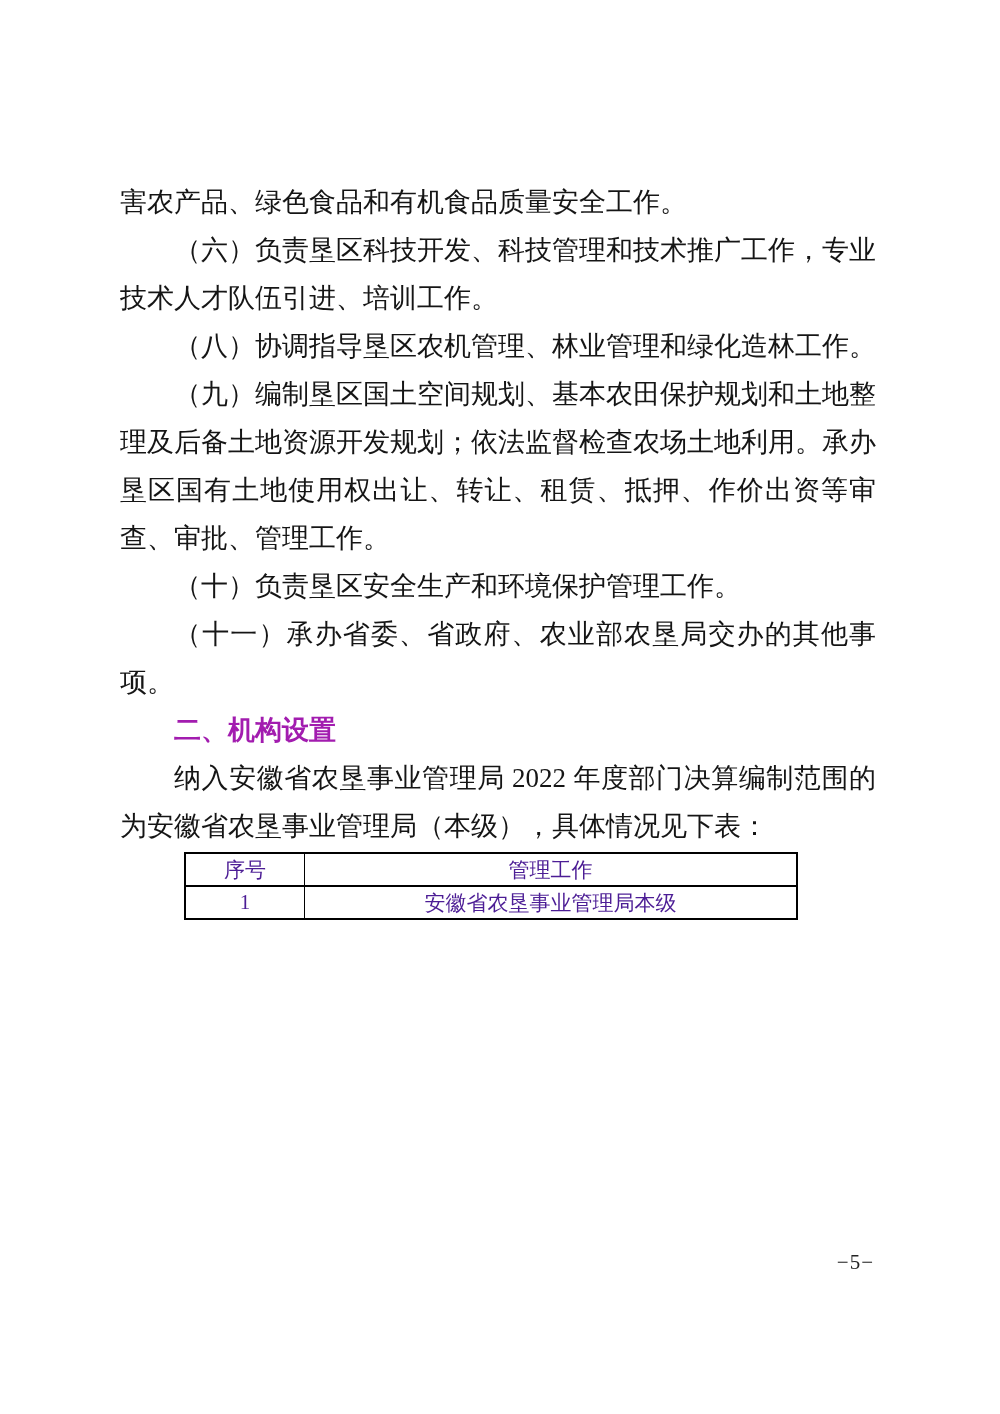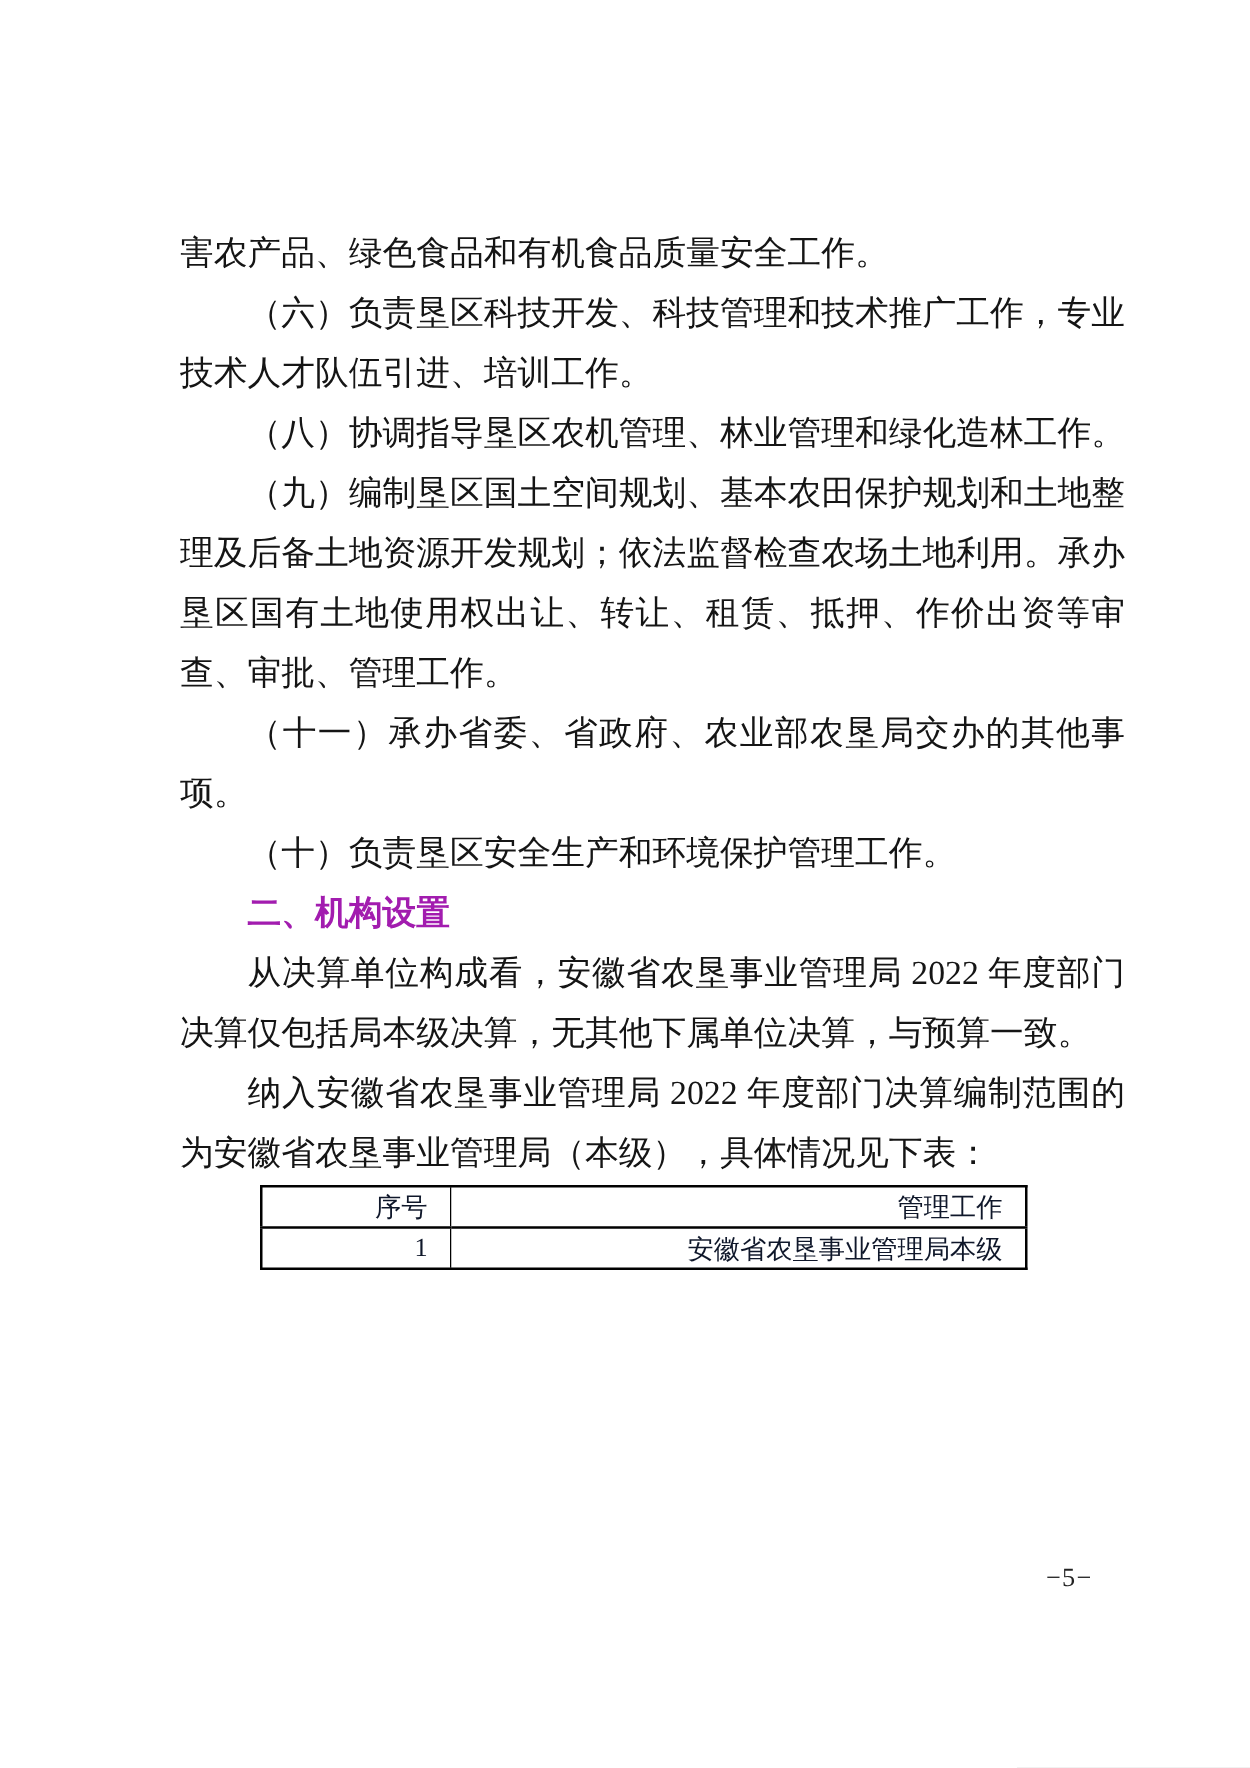--- a/index.html
+++ b/index.html
@@ -12,21 +12,21 @@
     width: 1000px;
     height: 1414px;
     margin: 0 auto;
     background: #ffffff;
     overflow: hidden;
     color: #151515;
     font-family: "Liberation Serif", "DejaVu Serif", serif;
   }
   .content {
     position: absolute;
-    left: 144px;
+    left: 120px;
     top: 178px;
     width: 756px;
   }
   p.body {
     margin: 0;
     font-size: 27px;
     line-height: 48px;
     text-align: justify;
     letter-spacing: 0px;
     font-family: "Liberation Serif", "DejaVu Serif", serif;
@@ -50,25 +50,25 @@
     width: 614px;
     table-layout: fixed;
     border: 2px solid #000;
     font-size: 21px;
     font-family: "Liberation Serif", "DejaVu Serif", serif;
   }
   table.unit-table th,
   table.unit-table td {
     border: 1px solid #000;
     height: 31px;
-    padding: 0 18px;
-    text-align: right;
+    padding: 0 2px;
+    text-align: center;
     vertical-align: middle;
     font-weight: normal;
-    color: #0f172a;
+    color: #4c1d95;
   }
   table.unit-table thead th {
     border-bottom-width: 2px;
   }
   table.unit-table .col-index {
     width: 114px;
   }
   .page-number {
     position: absolute;
     top: 1250px;
@@ -82,26 +82,25 @@
 </head>
 <body>
 
 <div class="page">
   <div class="content">
 
     <p class="body">害农产品、绿色食品和有机食品质量安全工作。</p>
     <p class="body indent">（六）负责垦区科技开发、科技管理和技术推广工作，专业技术人才队伍引进、培训工作。</p>
     <p class="body indent">（八）协调指导垦区农机管理、林业管理和绿化造林工作。</p>
     <p class="body indent">（九）编制垦区国土空间规划、基本农田保护规划和土地整理及后备土地资源开发规划；依法监督检查农场土地利用。承办垦区国有土地使用权出让、转让、租赁、抵押、作价出资等审查、审批、管理工作。</p>
+    <p class="body indent">（十）负责垦区安全生产和环境保护管理工作。</p>
     <p class="body indent">（十一）承办省委、省政府、农业部农垦局交办的其他事项。</p>
-    <p class="body indent">（十）负责垦区安全生产和环境保护管理工作。</p>
 
     <h2 class="heading">二、机构设置</h2>
 
-    <p class="body indent">从决算单位构成看，安徽省农垦事业管理局 2022 年度部门决算仅包括局本级决算，无其他下属单位决算，与预算一致。</p>
     <p class="body indent">纳入安徽省农垦事业管理局 2022 年度部门决算编制范围的为安徽省农垦事业管理局（本级），具体情况见下表：</p>
 
     <table class="unit-table">
       <thead>
         <tr>
           <th class="col-index">序号</th>
           <th>管理工作</th>
         </tr>
       </thead>
       <tbody>

